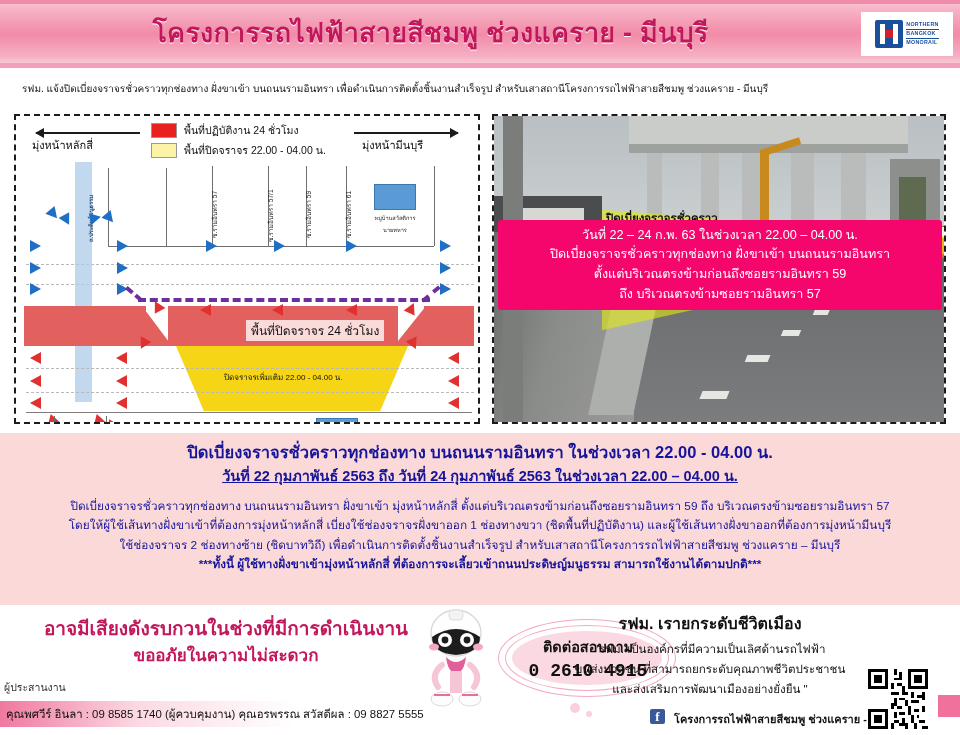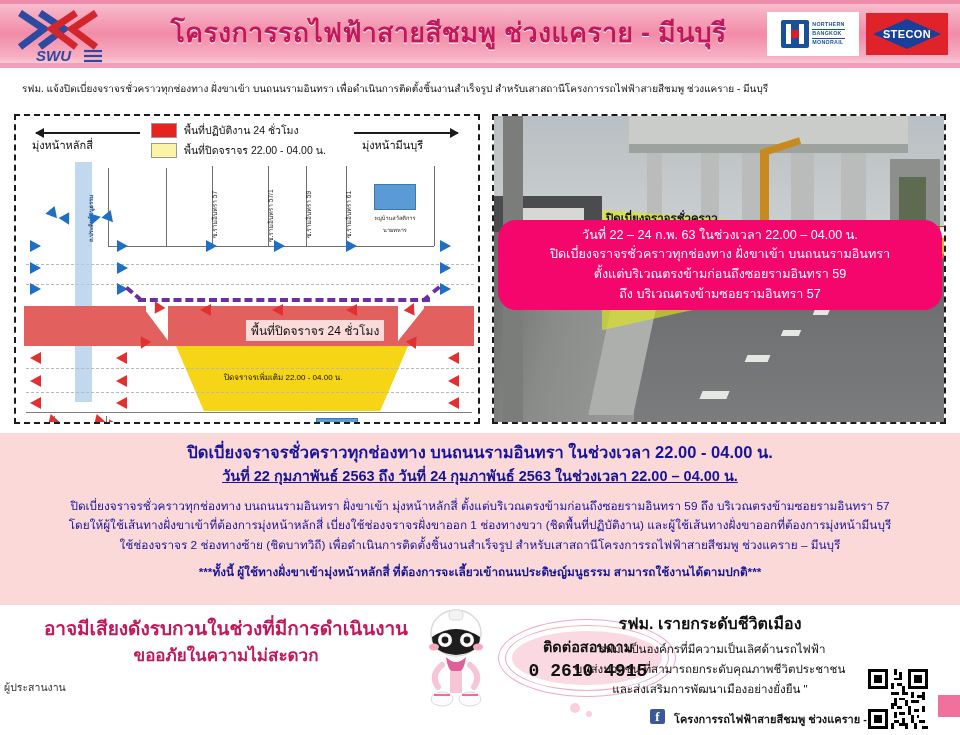--- a/index.html
+++ b/index.html
@@ -128,21 +128,21 @@
     background:repeating-linear-gradient(90deg,#f15a22 0 9px,#f4f2ef 9px 18px);
     border-top:1px solid #d14a16;}
   .lane-mark{position:absolute;background:#e6e6e2;transform:skewX(-22deg);}
   .yellow-overlay{
     position:absolute;background:rgba(222,232,20,.62);
   }
   .photo-cap{position:absolute;font-size:11.5px;color:#111;font-weight:600;white-space:nowrap;}
 
   .pink-banner{
     position:absolute;left:498px;top:112px;width:444px;height:90px;
-    background:#f5066c;border-radius:18px;color:#fff;
+    background:#f5066c;border-radius:3px;color:#fff;
     display:flex;flex-direction:column;align-items:center;justify-content:center;
     padding:4px 6px;z-index:5;
   }
   .pink-banner div{font-size:12.6px;line-height:1.55;white-space:nowrap;font-weight:500;}
 
   
   .bodytext{
     position:absolute;left:0;top:433px;width:960px;height:172px;
     background:#fbd9d9;padding-top:8px;
   }
@@ -151,21 +151,21 @@
     line-height:1.35;
   }
   .bt-head2{
     text-align:center;font-size:14.5px;font-weight:bold;color:#15149a;
     text-decoration:underline;line-height:1.8;
   }
   .bt-line{
     text-align:center;font-size:11.8px;color:#15149a;line-height:1.62;
     white-space:nowrap;font-weight:500;
   }
-  .bt-line.bold{font-weight:bold;margin-top:8px;}
+  .bt-line.bold{font-weight:bold;}
 
   
   .footer{
     position:absolute;left:0;top:605px;width:960px;height:130px;background:#fff;
   }
   .foot-left{position:absolute;left:0;top:0;width:490px;height:130px;}
   .foot-right{position:absolute;left:490px;top:0;width:470px;height:130px;}
   .fl-h1{position:absolute;left:26px;top:8px;width:400px;text-align:center;
     font-size:19px;font-weight:bold;color:#c2185b;white-space:nowrap;}
   .fl-h2{position:absolute;left:26px;top:36px;width:400px;text-align:center;
@@ -202,55 +202,34 @@
   .fb-txt{position:absolute;left:184px;top:105px;font-size:11px;color:#111;
     font-weight:bold;white-space:nowrap;}
   .qr{position:absolute;left:378px;top:64px;width:60px;height:60px;background:#fff;}
   .qr svg{display:block;}
   .pink-tab{position:absolute;left:448px;top:90px;width:22px;height:22px;background:#f0719b;}
 </style>
 </head>
 <body>
 
 <div class="header">
-  <div class="logo-mrta">
-    <svg viewBox="0 0 120 62" xmlns="http://www.w3.org/2000/svg">
-      <g fill="none" stroke-width="7">
-        <path d="M10 10 L34 26 L10 44" stroke="#2d49a0"></path>
-        <path d="M30 10 L54 26 L30 44" stroke="#2d49a0"></path>
-        <path d="M86 10 L62 26 L86 44" stroke="#d3262c"></path>
-        <path d="M66 10 L42 26 L66 44" stroke="#d3262c"></path>
-      </g>
-      <text x="26" y="58" font-family="Liberation Sans, sans-serif" font-size="15" font-weight="bold" font-style="italic" fill="#2d49a0">SWU</text>
-      <g stroke="#2d49a0" stroke-width="2.2">
-        <line x1="74" y1="48" x2="92" y2="48"></line>
-        <line x1="74" y1="53" x2="92" y2="53"></line>
-        <line x1="74" y1="58" x2="92" y2="58"></line>
-      </g>
-    </svg>
-  </div>
 
   <div class="header-title">โครงการรถไฟฟ้าสายสีชมพู ช่วงแคราย - มีนบุรี</div>
 
   <div class="logo-nbm">
     <div class="nbm-mark">
         <div class="nbm-sq"></div>
       </div>
     <div class="nbm-txt">
       <div>NORTHERN</div>
       <div>BANGKOK</div>
       <div>MONORAIL</div>
     </div>
   </div>
 
-  <div class="logo-stecon">
-    <div class="stecon-dia">
-        <span>STECON</span>
-      </div>
-  </div>
 </div>
 
 <div class="subtitle">
   <span>รฟม. แจ้งปิดเบี่ยงจราจรชั่วคราวทุกช่องทาง ฝั่งขาเข้า บนถนนรามอินทรา เพื่อดำเนินการติดตั้งชิ้นงานสำเร็จรูป สำหรับเสาสถานีโครงการรถไฟฟ้าสายสีชมพู ช่วงแคราย - มีนบุรี</span>
 </div>
 
 <div class="panel">
 
   <div class="dashbox" id="map-box">
     <div class="map">
@@ -417,20 +396,23 @@
   <div class="bt-line">ใช้ช่องจราจร 2 ช่องทางซ้าย (ชิดบาทวิถี) เพื่อดำเนินการติดตั้งชิ้นงานสำเร็จรูป สำหรับเสาสถานีโครงการรถไฟฟ้าสายสีชมพู ช่วงแคราย – มีนบุรี</div>
   <div class="bt-line bold">***ทั้งนี้ ผู้ใช้ทางฝั่งขาเข้ามุ่งหน้าหลักสี่ ที่ต้องการจะเลี้ยวเข้าถนนประดิษญ์มนูธรรม สามารถใช้งานได้ตามปกติ***</div>
 </div>
 
 <div class="footer">
 
   <div class="foot-left">
     <div class="fl-h1">อาจมีเสียงดังรบกวนในช่วงที่มีการดำเนินงาน</div>
     <div class="fl-h2">ขออภัยในความไม่สะดวก</div>
     <div class="fl-coord">ผู้ประสานงาน</div>
+    <div class="fl-bar">
+      <span>คุณพศวีร์ อินลา : 09 8585 1740 (ผู้ควบคุมงาน)  คุณอรพรรณ สวัสดีผล  :  09 8827 5555</span>
+    </div>
 
     <div class="mascot">
       <svg viewBox="0 0 72 104" xmlns="http://www.w3.org/2000/svg">
         <ellipse cx="36" cy="26" rx="25" ry="23" fill="#fefefe" stroke="#d9d9d9" stroke-width="1.4"></ellipse>
         <rect x="29" y="3" width="14" height="10" rx="4" fill="#f3f3f3" stroke="#dcdcdc"></rect>
         <path d="M12 30 Q36 14 60 30 Q60 46 36 48 Q12 46 12 30Z" fill="#1d1d1d"></path>
         <circle cx="25" cy="33" r="7" fill="#fff"></circle>
           <circle cx="25" cy="33" r="3.4" fill="#1d1d1d"></circle>
         <circle cx="47" cy="33" r="7" fill="#fff"></circle>
           <circle cx="47" cy="33" r="3.4" fill="#1d1d1d"></circle>

